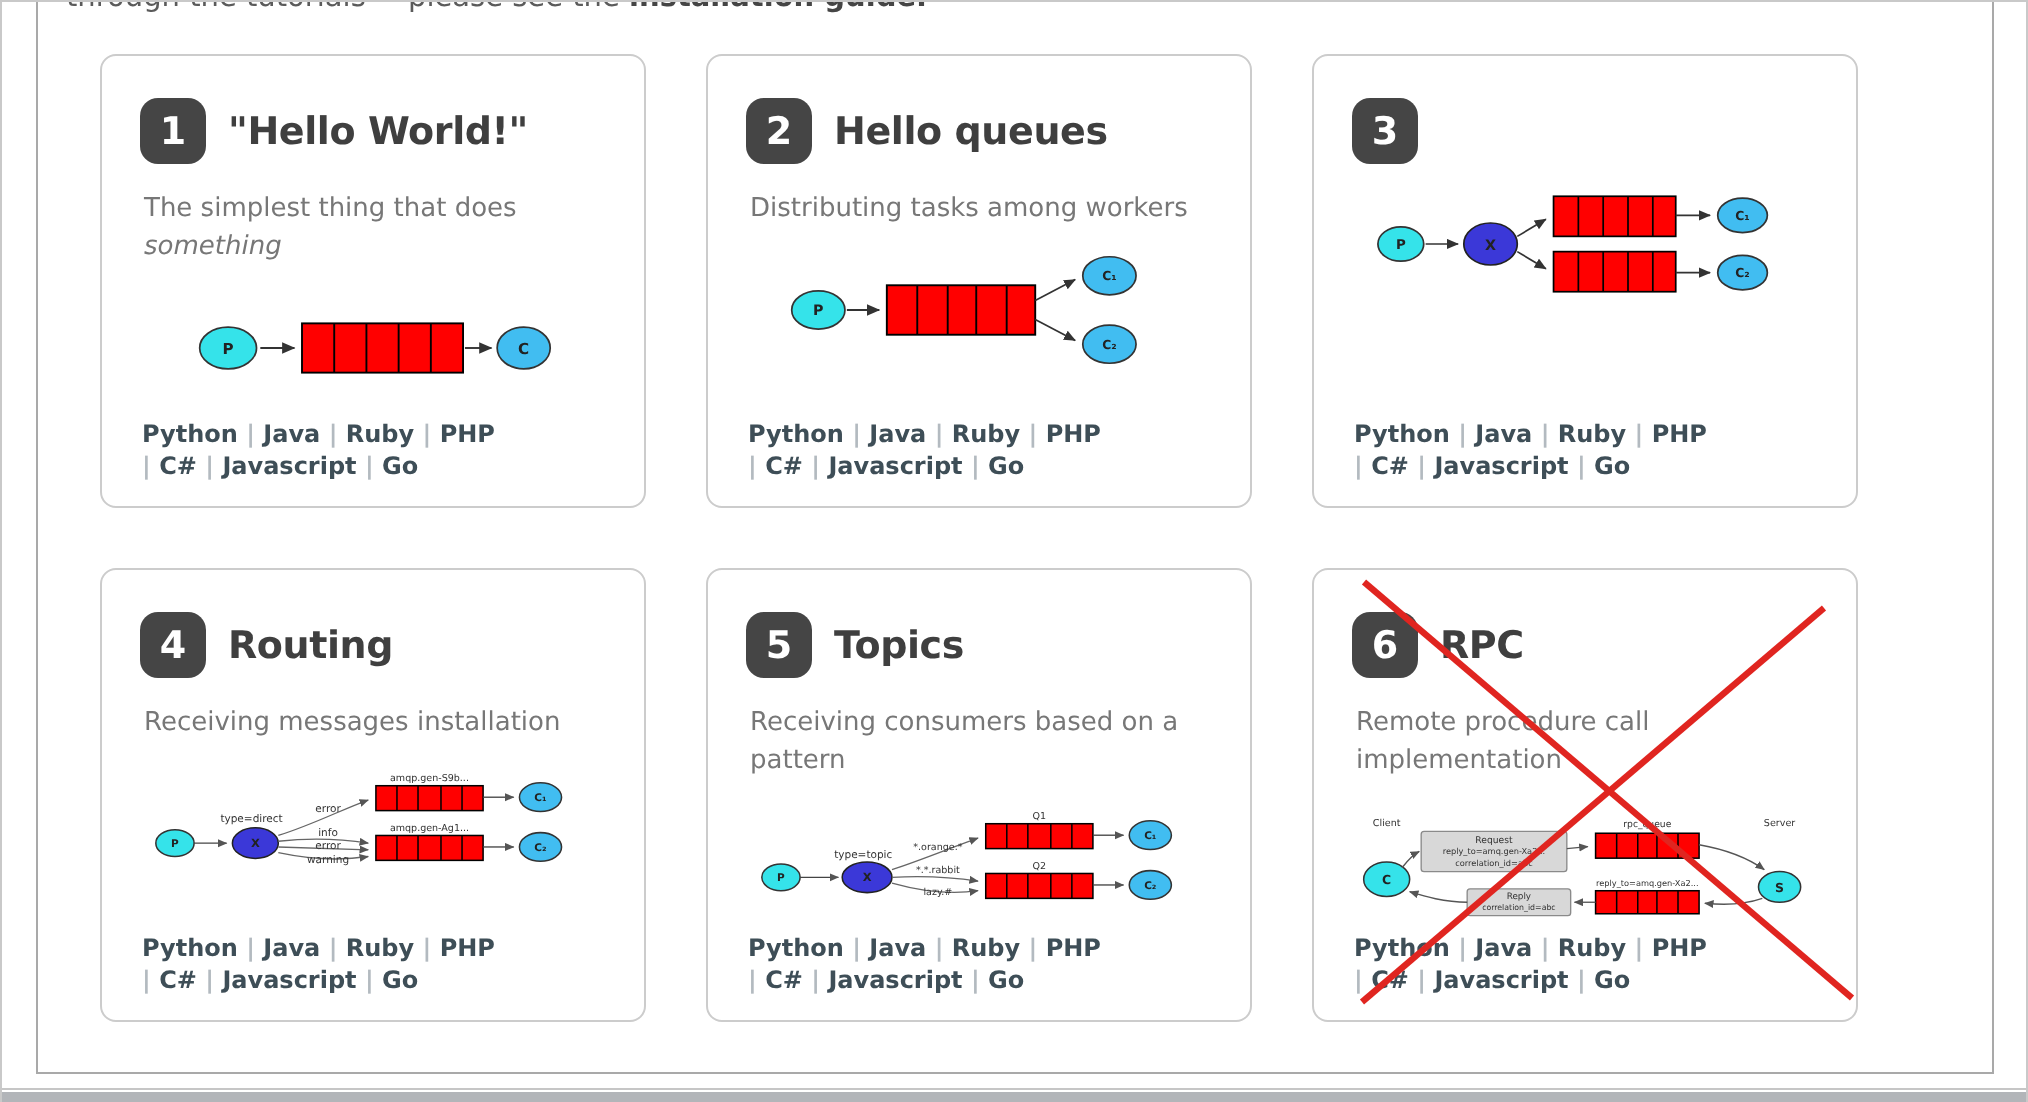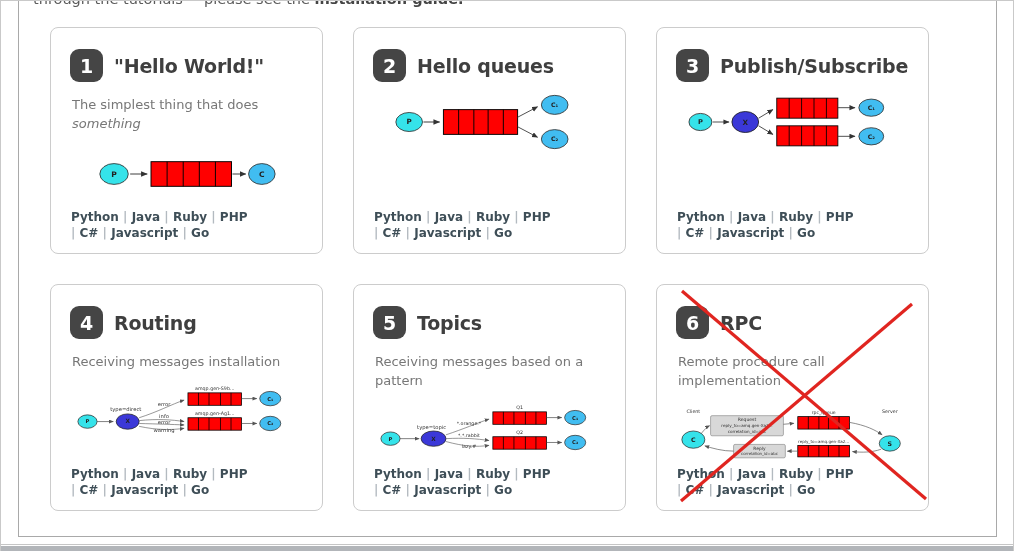--- a/index.html
+++ b/index.html
@@ -81,20 +81,21 @@
         </svg>
       </div>
       <div class="langs-row"><a class="lang" href="#">Python</a><span class="sep"> | </span><a class="lang" href="#">Java</a><span class="sep"> | </span><a class="lang" href="#">Ruby</a><span class="sep"> | </span><a class="lang" href="#">PHP</a><br><span class="sep">| </span><a class="lang" href="#">C#</a><span class="sep"> | </span><a class="lang" href="#">Javascript</a><span class="sep"> | </span><a class="lang" href="#">Go</a></div>
     </div>
 
     <div class="card">
       <div class="card-head">
         <div class="badge">2</div>
         <div class="title">Hello queues</div>
       </div>
+      <p class="desc"><span>Distributing tasks among workers</span></p>
       <div class="diagram">
         <svg width="195" height="60" viewBox="0 0 205 62">
           <ellipse cx="17" cy="31" rx="14" ry="10" fill="#35e3ea" stroke="#333" stroke-width="0.9"></ellipse>
           <text x="17" y="33.5" font-size="7.5" font-weight="bold" text-anchor="middle">P</text>
           <line x1="32" y1="31" x2="49" y2="31" stroke="#333" stroke-width="1" marker-end="url(#arr)"></line>
           <g>
             <rect x="53" y="18" width="78" height="26" fill="#ff0000" stroke="#000" stroke-width="1"></rect>
             <line x1="69" y1="18" x2="69" y2="44" stroke="#000" stroke-width="1"></line>
             <line x1="85" y1="18" x2="85" y2="44" stroke="#000" stroke-width="1"></line>
             <line x1="100" y1="18" x2="100" y2="44" stroke="#000" stroke-width="1"></line>
@@ -107,21 +108,20 @@
           <ellipse cx="170" cy="49" rx="14" ry="10" fill="#41bdf1" stroke="#333" stroke-width="0.9"></ellipse>
           <text x="170" y="51.5" font-size="6.5" font-weight="bold" text-anchor="middle">C₂</text>
         </svg>
       </div>
       <div class="langs-row"><a class="lang" href="#">Python</a><span class="sep"> | </span><a class="lang" href="#">Java</a><span class="sep"> | </span><a class="lang" href="#">Ruby</a><span class="sep"> | </span><a class="lang" href="#">PHP</a><br><span class="sep">| </span><a class="lang" href="#">C#</a><span class="sep"> | </span><a class="lang" href="#">Javascript</a><span class="sep"> | </span><a class="lang" href="#">Go</a></div>
     </div>
 
     <div class="card">
       <div class="card-head">
         <div class="badge">3</div>
-        <div class="title">Publish/Subscribe</div>
       </div>
       <div class="diagram">
         <svg width="210" height="60" viewBox="0 0 220 62">
           <ellipse cx="13" cy="31" rx="12" ry="9" fill="#35e3ea" stroke="#333" stroke-width="0.9"></ellipse>
           <text x="13" y="33.5" font-size="7" font-weight="bold" text-anchor="middle">P</text>
           <line x1="26" y1="31" x2="43" y2="31" stroke="#333" stroke-width="0.9" marker-end="url(#arr)"></line>
           <ellipse cx="60" cy="31" rx="14" ry="11" fill="#3b38d8" stroke="#222" stroke-width="0.9"></ellipse>
           <text x="60" y="34" font-size="7.5" font-weight="bold" text-anchor="middle" fill="#0d0d33">X</text>
           <line x1="74" y1="27" x2="89" y2="18" stroke="#333" stroke-width="0.9" marker-end="url(#arr)"></line>
           <line x1="74" y1="35" x2="89" y2="44" stroke="#333" stroke-width="0.9" marker-end="url(#arr)"></line>
@@ -197,21 +197,21 @@
         </svg>
       </div>
       <div class="langs-row"><a class="lang" href="#">Python</a><span class="sep"> | </span><a class="lang" href="#">Java</a><span class="sep"> | </span><a class="lang" href="#">Ruby</a><span class="sep"> | </span><a class="lang" href="#">PHP</a><br><span class="sep">| </span><a class="lang" href="#">C#</a><span class="sep"> | </span><a class="lang" href="#">Javascript</a><span class="sep"> | </span><a class="lang" href="#">Go</a></div>
     </div>
 
     <div class="card">
       <div class="card-head">
         <div class="badge">5</div>
         <div class="title">Topics</div>
       </div>
-      <p class="desc"><span>Receiving messages based on a pattern</span></p>
+      <p class="desc"><span>Receiving consumers based on a pattern</span></p>
       <div class="diagram">
         <svg width="222" height="58" viewBox="0 0 232 60">
           <ellipse cx="12" cy="38" rx="10" ry="7" fill="#35e3ea" stroke="#333" stroke-width="0.8"></ellipse>
           <text x="12" y="40" font-size="5.5" font-weight="bold" text-anchor="middle">P</text>
           <line x1="22" y1="38" x2="42" y2="38" stroke="#444" stroke-width="0.7" marker-end="url(#arrg)"></line>
           <ellipse cx="57" cy="38" rx="13" ry="8" fill="#3b38d8" stroke="#222" stroke-width="0.8"></ellipse>
           <text x="57" y="40" font-size="6" font-weight="bold" text-anchor="middle" fill="#0d0d33">X</text>
           <text x="55" y="28" font-size="5.5" text-anchor="middle" class="lbl">type=topic</text>
           <path d="M70,34 C 88,28 102,22 115,17.5" fill="none" stroke="#666" stroke-width="0.7" marker-end="url(#arrg)"></path>
           <text x="94" y="24" font-size="5" text-anchor="middle" class="lbl">*.orange.*</text>

